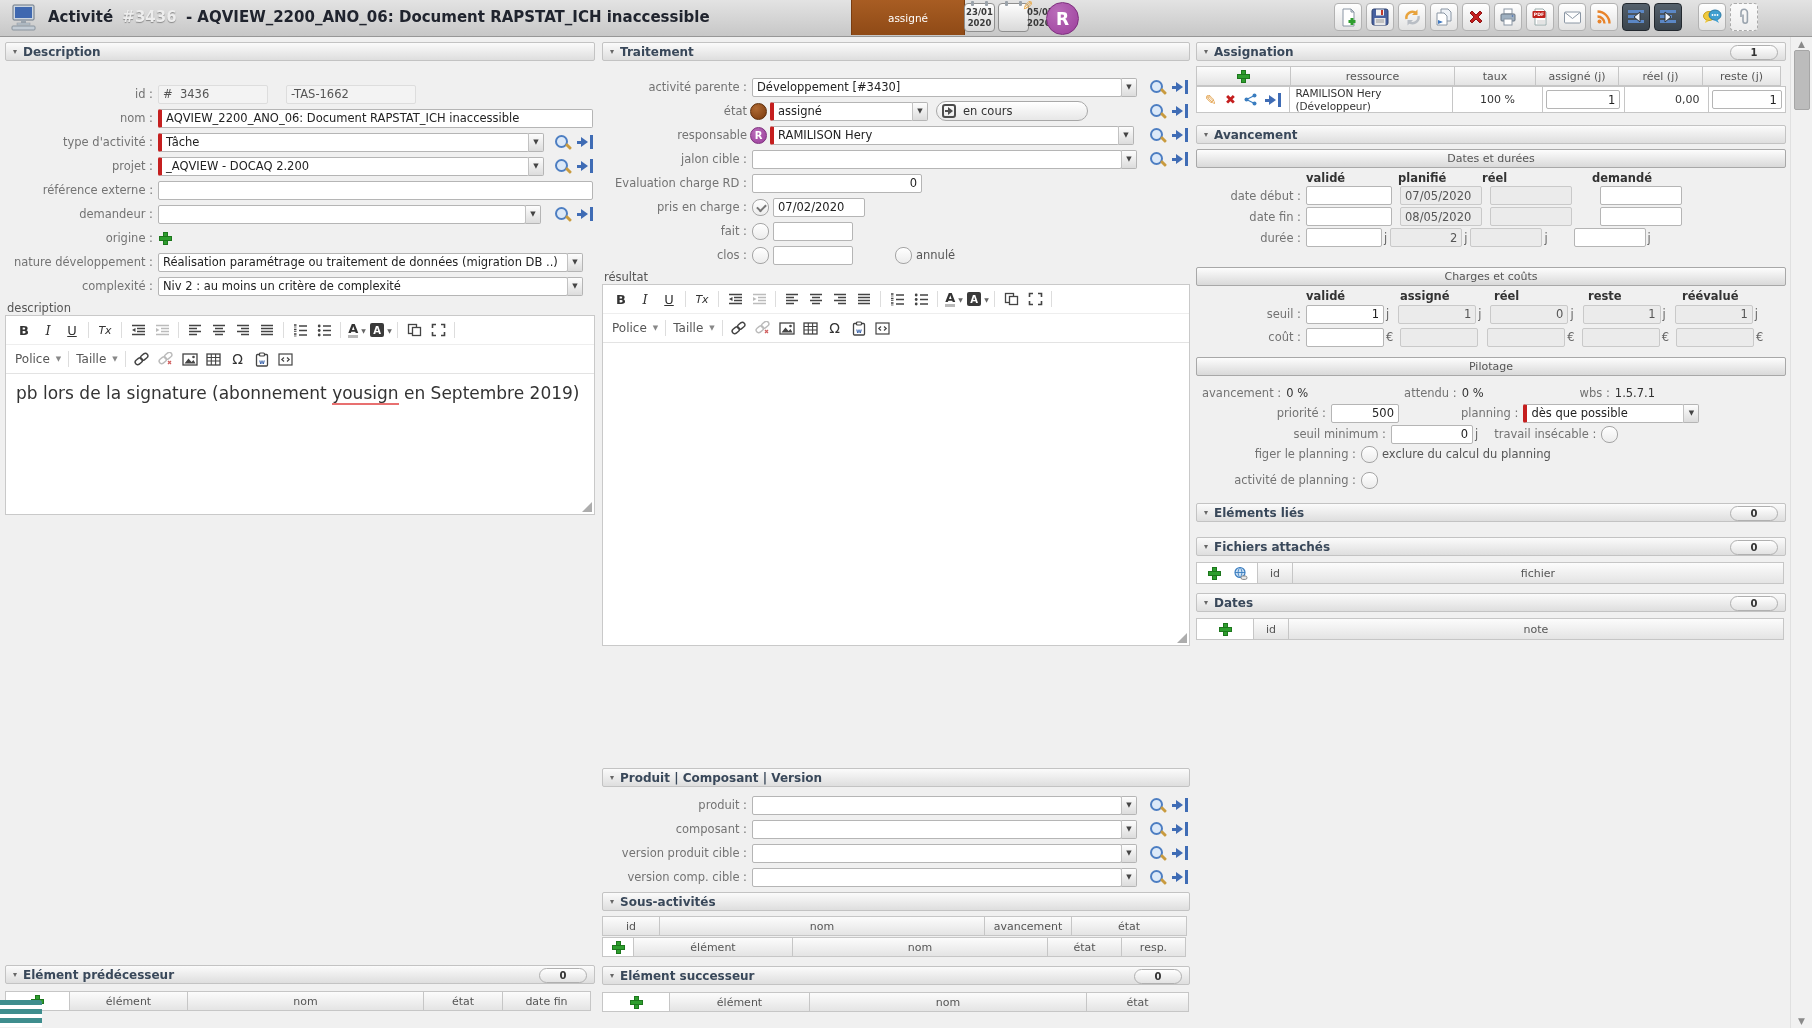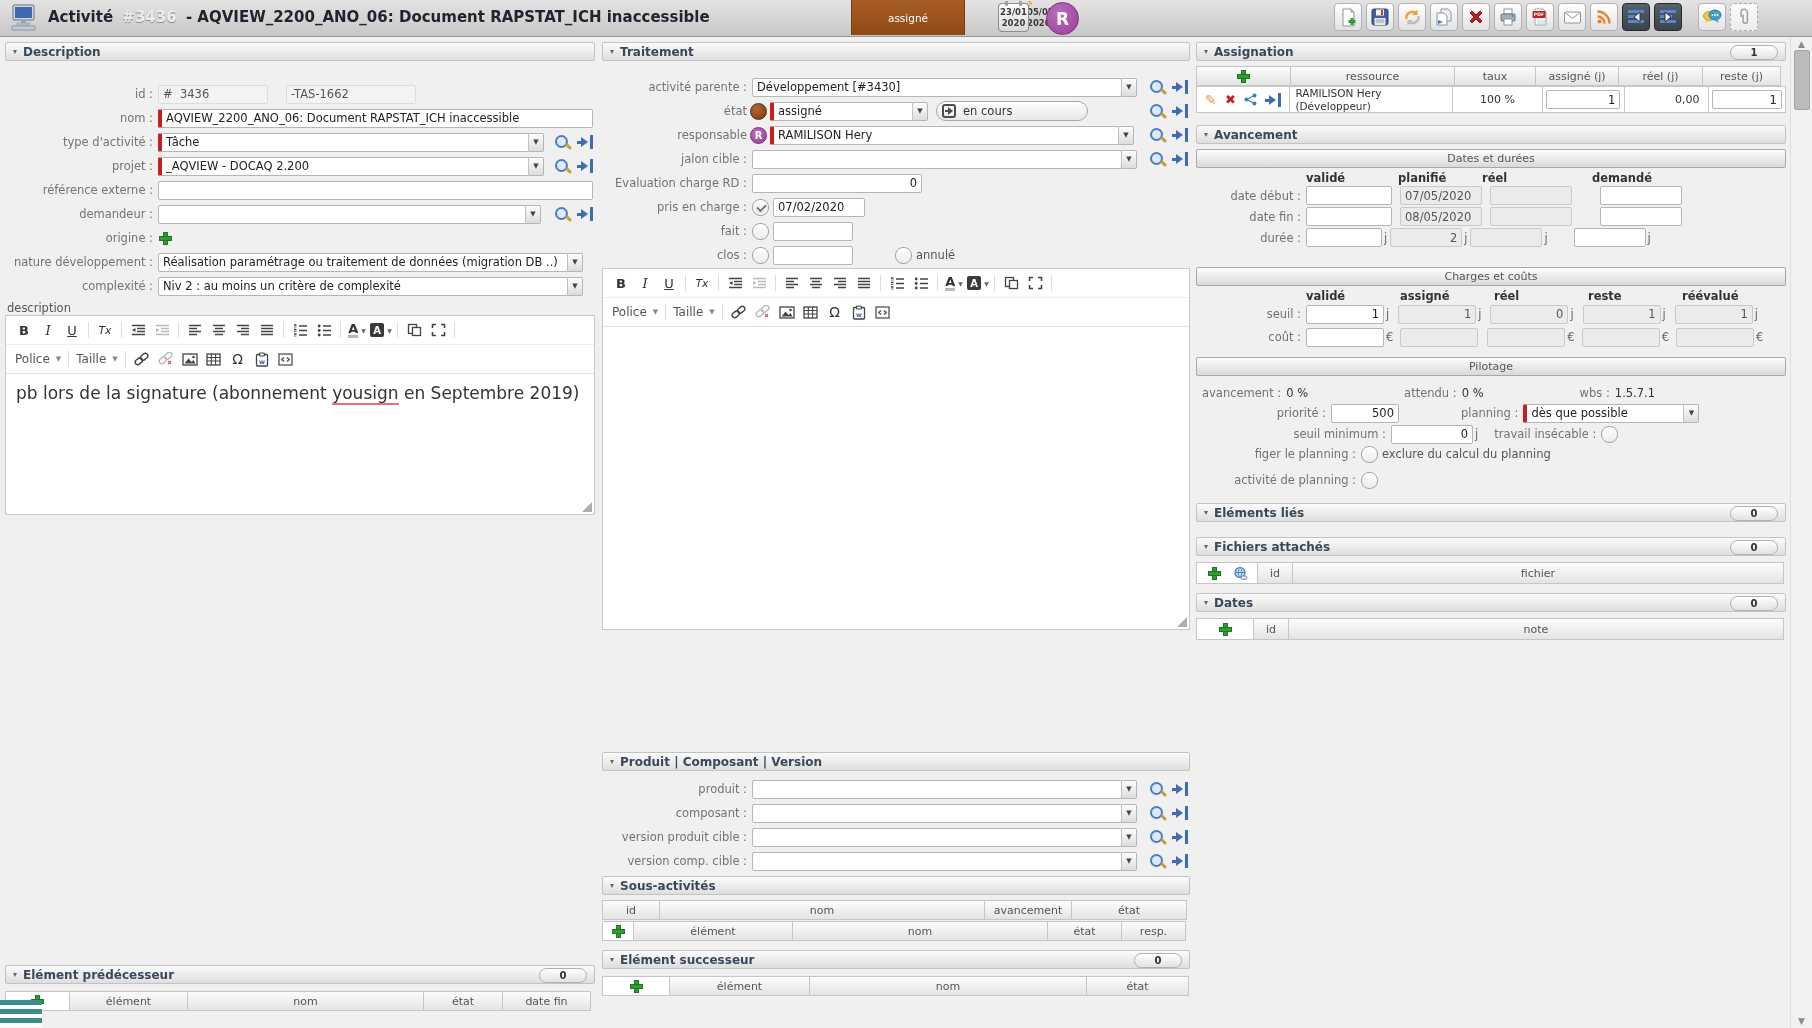--- a/index.html
+++ b/index.html
@@ -115,21 +115,21 @@
       <span>AQVIEW_2200_ANO_06: Document RAPSTAT_ICH inaccessible</span>
     </div>
     <div class="status-flag">
         <span>assigné</span>
       </div>
     <div class="cal" style="left:998px;padding-left:28px;">
       <div>05/05</div>
         <div>2020</div>
       <span class="pencil">✎</span>
     </div>
-    <div class="cal" style="left:964px;margin-left:34px;">
+    <div class="cal" style="left:964px;">
       <div>23/01</div>
         <div>2020</div>
     </div>
     <div id="hdr-avatar">
         <span>R</span>
       </div>
 
     <div id="top-toolbar">
       <span class="tbtn">
           <svg width="19" height="19" viewBox="0 0 19 19">
@@ -534,20 +534,21 @@
         <span class="inp" style="width:70px;margin-left:4px;"></span>
       </div>
       <div class="fr">
         <span class="lbl">clos :</span>
         <span class="cb"></span>
         <span class="inp" style="width:70px;margin-left:4px;"></span>
         <span class="cb" style="margin-left:42px;"></span>
         <span style="margin-left:4px;color:#555;">annulé</span>
       </div>
     </div>
+    <div class="seclabel">résultat</div>
 
     <div class="editor" style="height:360px;">
       <div class="ed-bar">
         <span class="edi" style="font-weight:bold;">B</span>
         <span class="edi" style="font-style:italic;font-family:'DejaVu Serif',serif;">I</span>
         <span class="edi" style="text-decoration:underline;">U</span>
         <span class="edsep"></span>
         <span class="edi" style="font-style:italic;font-size:11px;">Tx</span>
         <span class="edsep"></span>
         <span class="edi">

